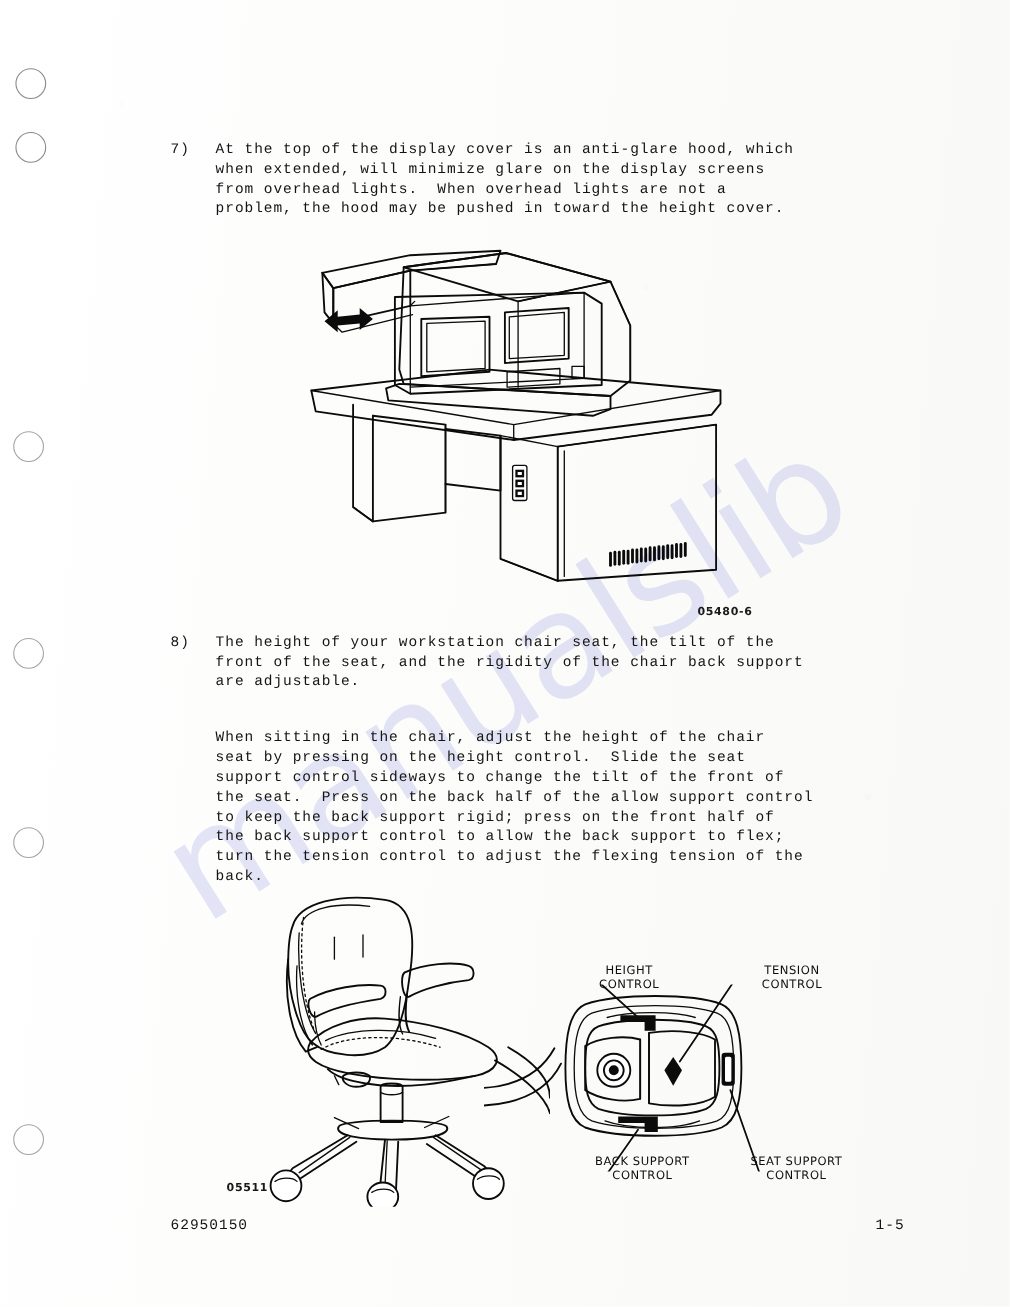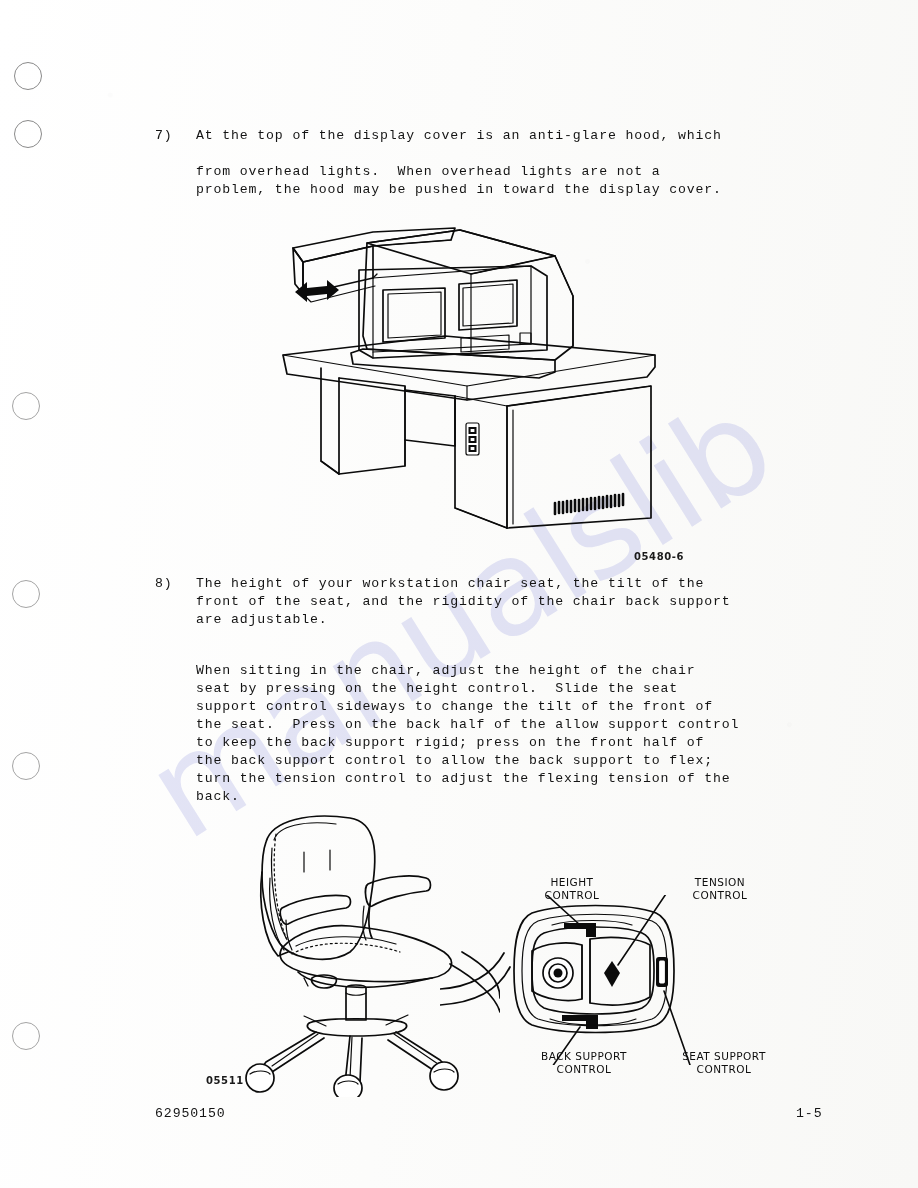--- a/index.html
+++ b/index.html
@@ -127,22 +127,23 @@
   <div class="hole" style="left:14px;  top:120px;"></div>
   <div class="hole soft" style="left:12px;  top:392px;"></div>
   <div class="hole soft" style="left:12px;  top:580px;"></div>
   <div class="hole soft" style="left:12px;  top:752px;"></div>
   <div class="hole soft" style="left:12px;  top:1022px;"></div>
 
   <div class="watermark">manualslib</div>
 
   <div class="marker" style="left:155px; top:127px;">7)</div>
   <div class="para" style="left:196px; top:127px;">At the top of the display cover is an anti-glare hood, which</div>
+  <div class="para" style="left:196px; top:145px;">when extended, will minimize glare on the display screens</div>
   <div class="para" style="left:196px; top:163px;">from overhead lights.  When overhead lights are not a</div>
-  <div class="para" style="left:196px; top:181px;">problem, the hood may be pushed in toward the display cover.</div>
+  <div class="para" style="left:196px; top:181px;">problem, the hood may be pushed in toward the height cover.</div>
 
   <div style="position:absolute; left:255px; top:218px;">
     <svg width="420" height="350" viewBox="0 0 420 350">
 
       <path class="ln" d="M28 137 L190 118 L400 137 L400 149 L392 159 L212 182 L32 156 Z"></path>
       <path class="ln2" d="M28 137 L212 168 L400 137"></path>
       <path class="ln2" d="M212 168 L212 182"></path>
 
       <path class="ln" d="M66 150 L66 243 L84 256 L84 160"></path>
       <path class="ln2" d="M66 243 L84 256"></path>

